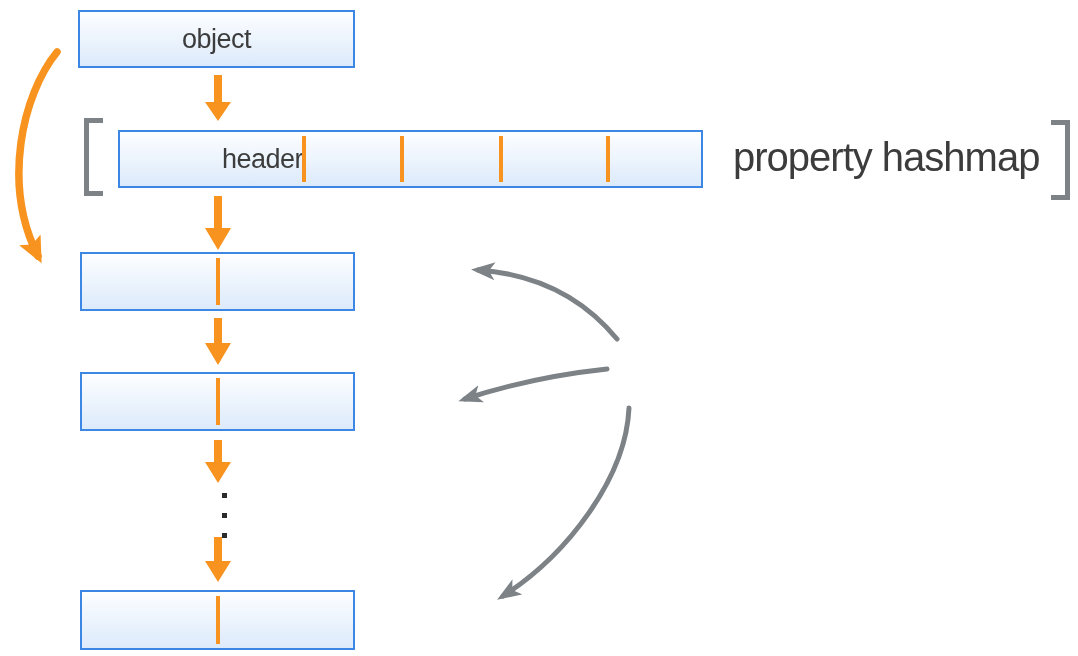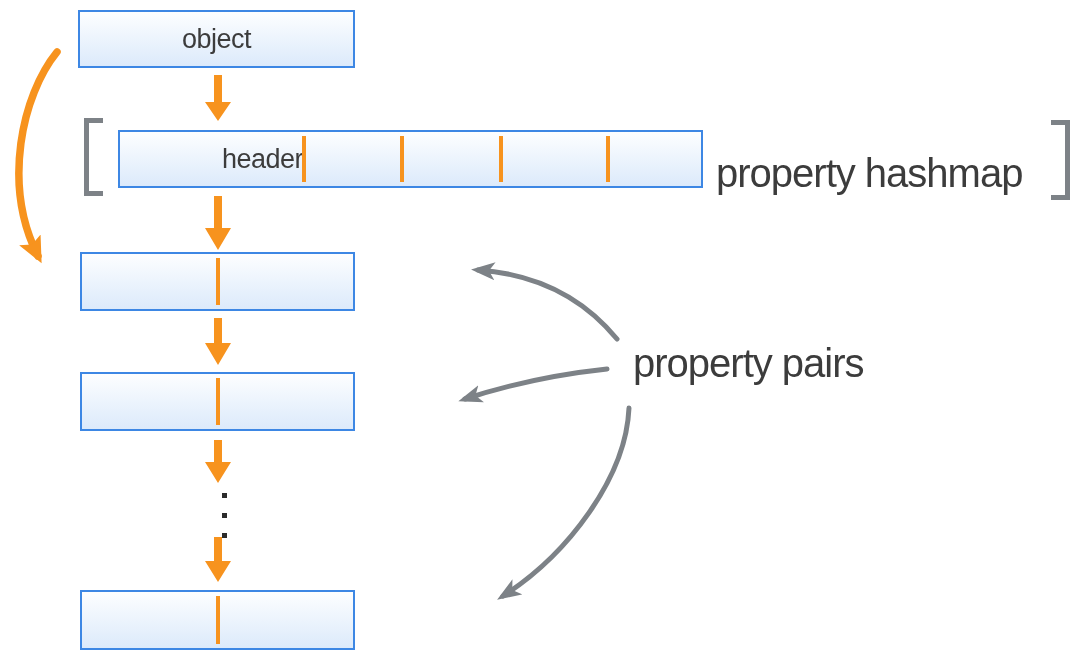--- a/index.html
+++ b/index.html
@@ -35,21 +35,21 @@
     left:84px;top:118px;width:19px;height:78px;
     border-left:5px solid #7d8287;border-top:5px solid #7d8287;border-bottom:5px solid #7d8287;
   }
   .bracket.right{
     left:1051px;top:120px;width:19px;height:80px;
     border-right:5px solid #7d8287;border-top:5px solid #7d8287;border-bottom:5px solid #7d8287;
   }
   .big-label{
     position:absolute;color:#3c3c3c;font-size:40px;letter-spacing:-1px;line-height:1.18;white-space:nowrap;
   }
-  #label-hashmap{left:716px;top:134px;margin-top:16px;}
+  #label-hashmap{left:733px;top:134px;}
   #label-pairs{left:633px;top:340px;}
   #arrow-layer{position:absolute;left:0;top:0;pointer-events:none;}
 </style>
 </head>
 <body>
 
 <div id="canvas">
 
   <div class="node" style="left:78px;top:10px;width:277px;height:58px;">
     <span class="node-label">object</span>
@@ -73,21 +73,20 @@
     <div class="pair-divider"></div>
   </div>
   <div class="node" style="left:80px;top:372px;width:275px;height:59px;">
     <div class="pair-divider"></div>
   </div>
   <div class="node" style="left:80px;top:590px;width:275px;height:60px;">
     <div class="pair-divider"></div>
   </div>
 
   <div class="big-label" id="label-hashmap">property hashmap</div>
-  <div class="big-label" id="label-pairs">property pairs</div>
 
   <svg id="arrow-layer" width="1078" height="656" viewBox="0 0 1078 656">
     <defs>
       <marker id="orange-head" markerUnits="userSpaceOnUse" markerWidth="28" markerHeight="26" refX="18" refY="13" orient="auto">
         <path d="M0,1 L26,13 L0,25 L5,13 Z" fill="#f7931e"></path>
       </marker>
       <marker id="gray-head" markerUnits="userSpaceOnUse" markerWidth="26" markerHeight="20" refX="17" refY="10" orient="auto">
         <path d="M0,1 L24,10 L0,19 L6,10 Z" fill="#7d8287"></path>
       </marker>
     </defs>

